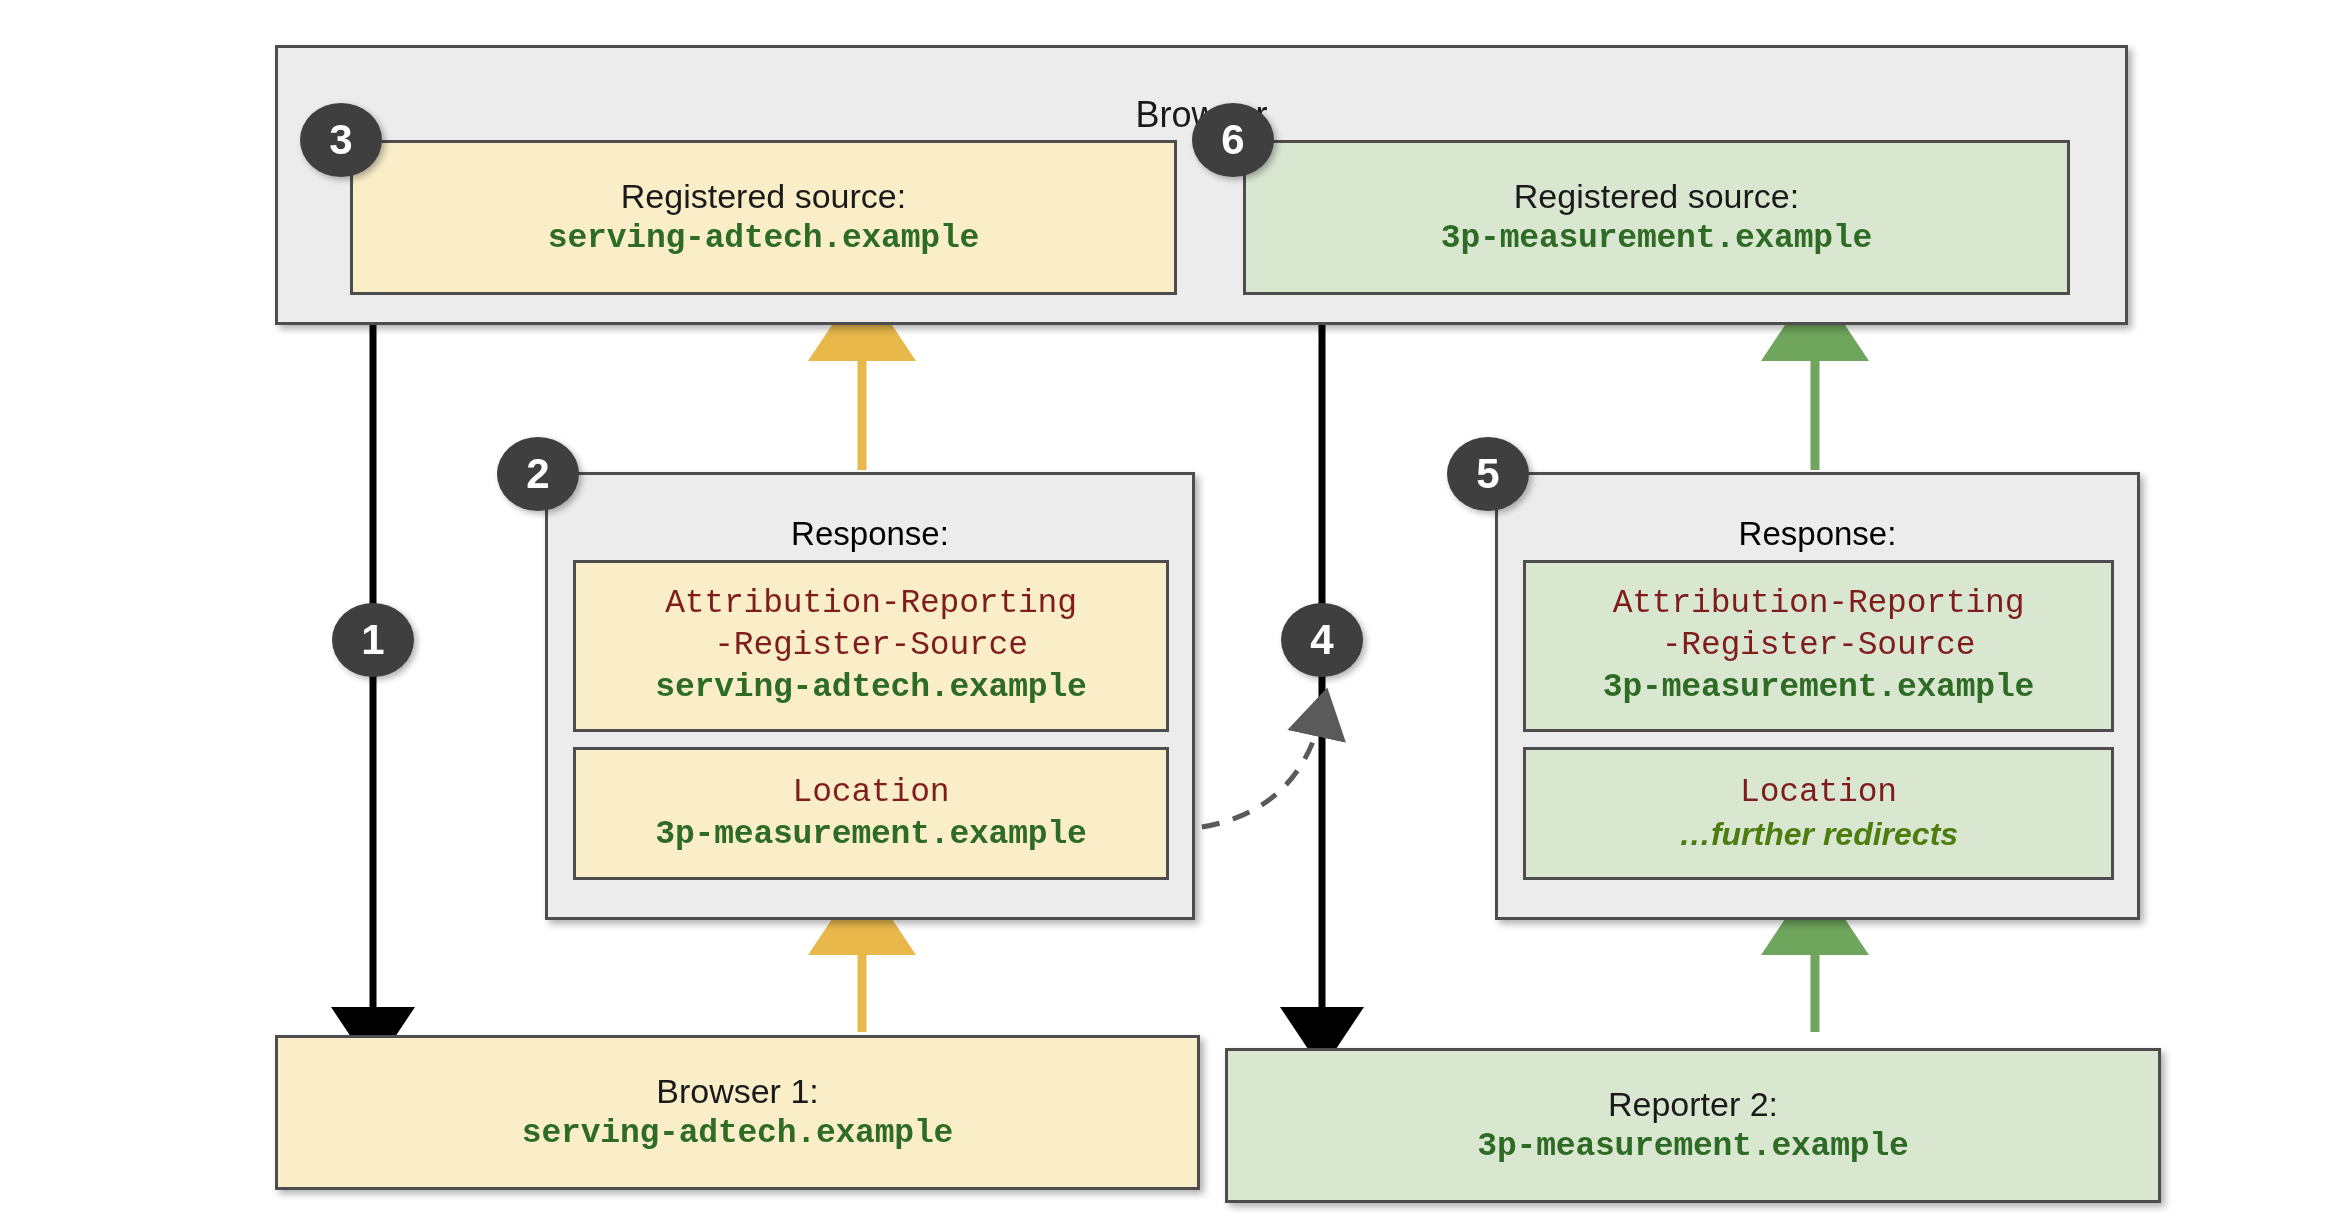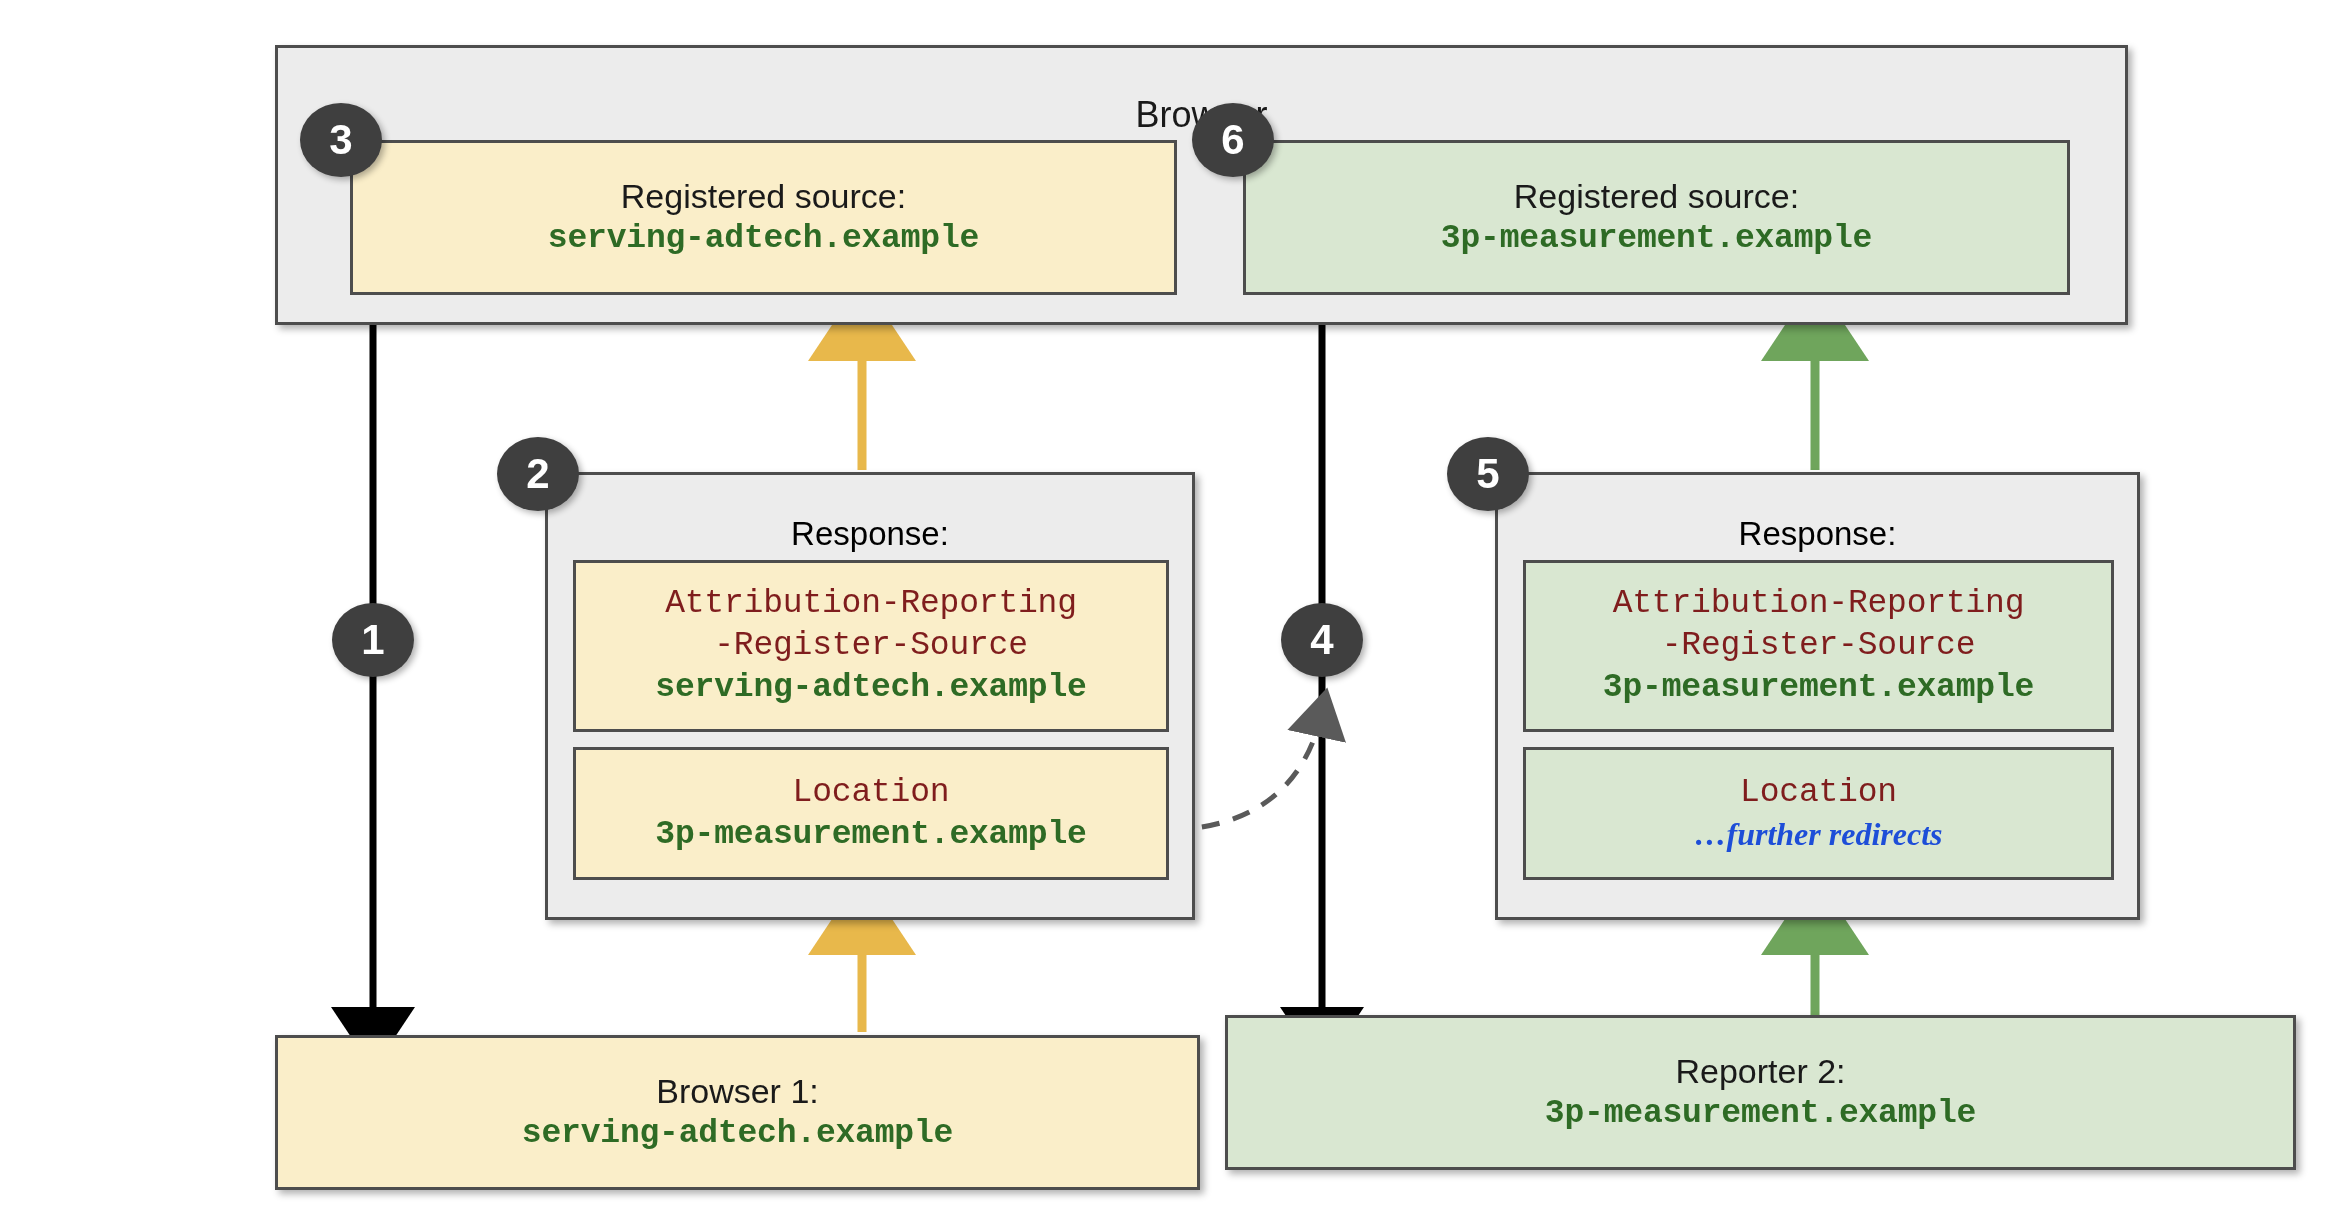--- a/index.html
+++ b/index.html
@@ -20,21 +20,21 @@
   .inner.green{background:#d9e7d1;}
 
   .ctr{position:absolute;left:0;right:0;top:50%;transform:translateY(-50%);
        text-align:center;line-height:1.28;}
 
   .lbl{color:#1a1a1a;font-size:34px;font-family:Liberation Sans, sans-serif;}
   .mono{font-family:"Liberation Mono", monospace;font-size:33px;color:#2e6b25;
         font-weight:bold;letter-spacing:-0.2px;}
   .mono-hdr{font-family:"Liberation Mono", monospace;font-size:33px;color:#7f1d1d;
             letter-spacing:-0.2px;}
-  .mono-ital{font-family:Liberation Serif, serif;font-size:32px;color:#1d4ed8;
+  .mono-ital{font-family:Liberation Sans, sans-serif;font-size:32px;color:#4d7c0f;
              font-weight:bold;font-style:italic;}
 
   .browser-title{position:absolute;left:0;right:0;top:46px;text-align:center;
                  font-size:36px;color:#1a1a1a;}
 
   .resp-title{position:absolute;left:0;right:0;top:40px;text-align:center;
               font-size:33px;color:#000000;}
 
   .step{position:absolute;width:82px;height:74px;border-radius:50%;
         background:#3f3f3f;color:#ffffff;font-size:42px;font-weight:bold;
@@ -153,20 +153,20 @@
     <span>4</span>
   </div>
 
   <div class="panel yellow" style="left:275px;top:1035px;width:925px;height:155px;">
     <div class="ctr">
       <div class="lbl">Browser 1:</div>
       <div class="mono">serving-adtech.example</div>
     </div>
   </div>
 
-  <div class="panel green" style="left:1225px;top:1015px;width:1071px;height:155px;">
+  <div class="panel green" style="left:1225px;top:1048px;width:936px;height:155px;">
     <div class="ctr">
       <div class="lbl">Reporter 2:</div>
       <div class="mono">3p-measurement.example</div>
     </div>
   </div>
 
 </div>
 
 </body></html>

